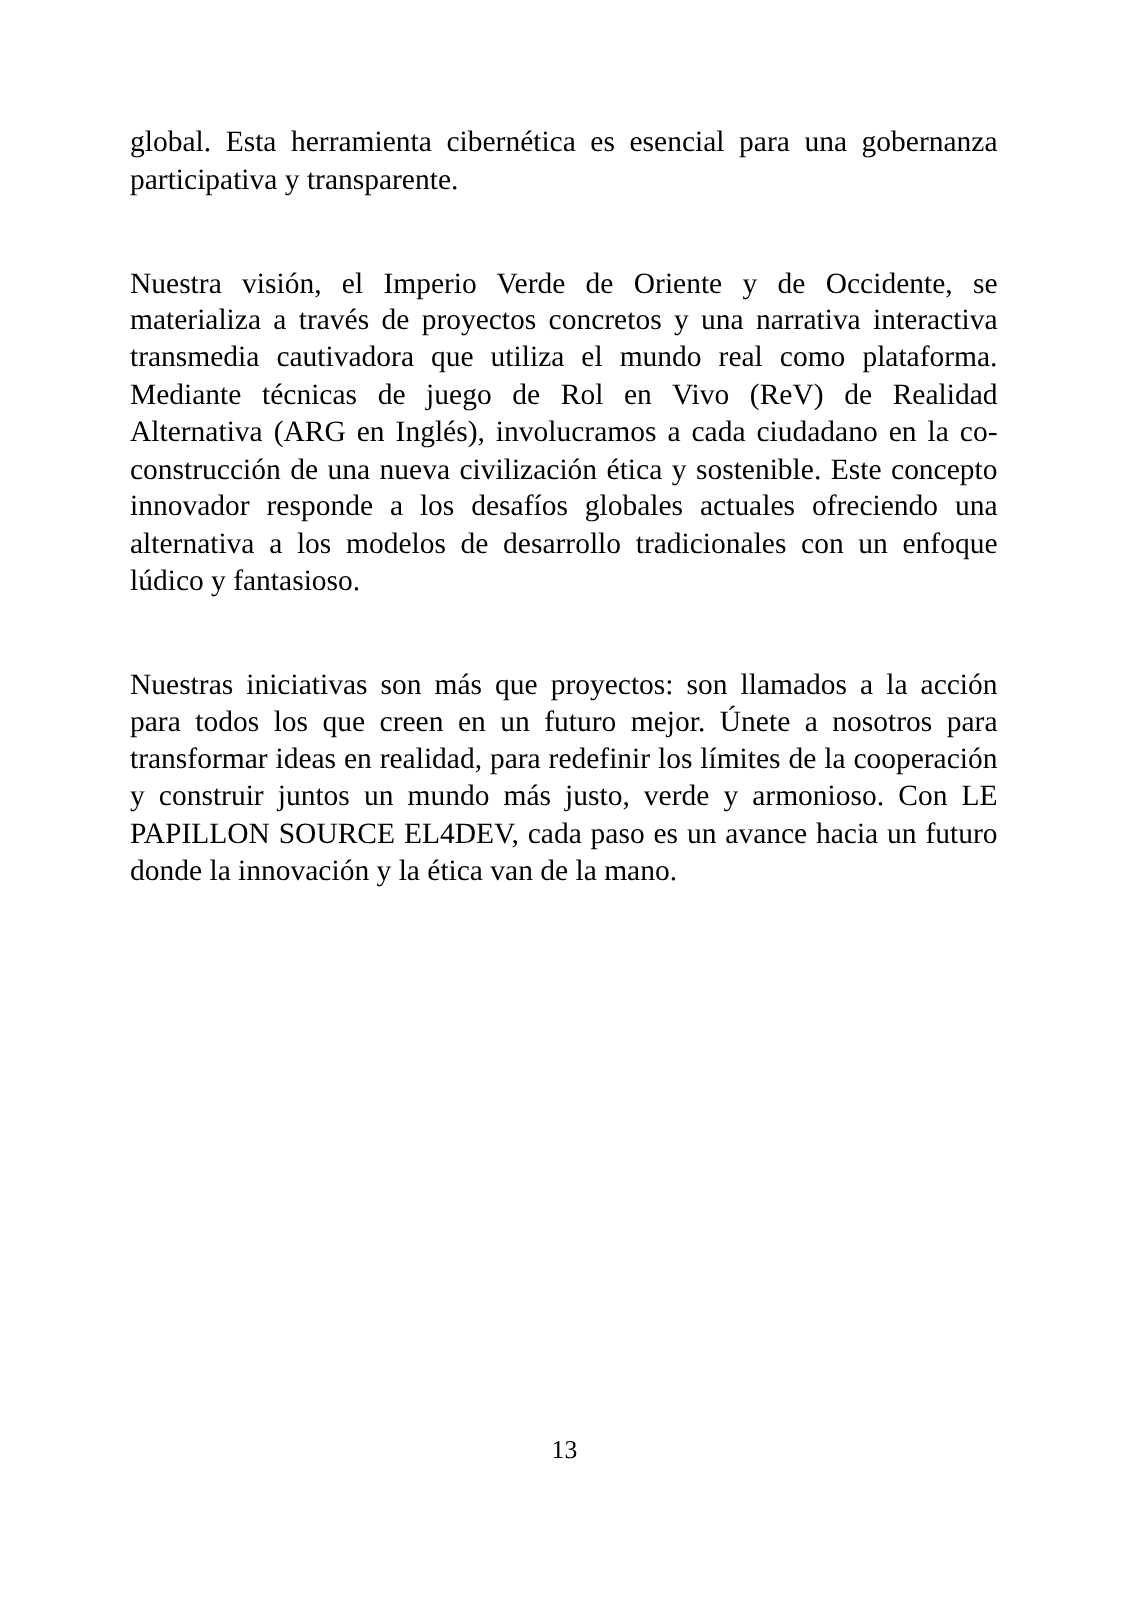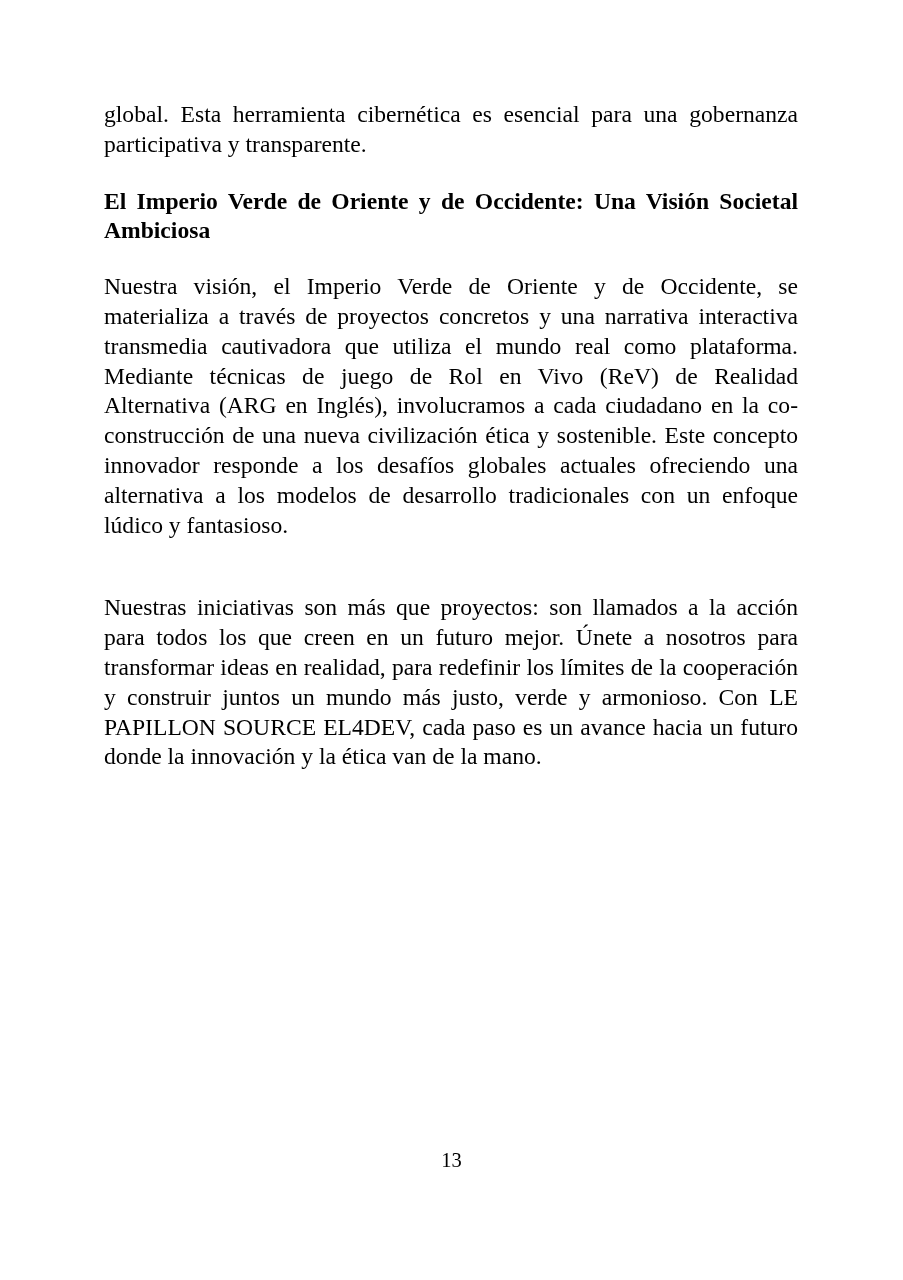--- a/index.html
+++ b/index.html
@@ -81,21 +81,20 @@
 <body>
 
 <div class="page">
 
   <div class="content">
 
     <p class="para continuation">global. Esta herramienta cibernética es esencial para una gobernanza participativa y transparente.</p>
 
     <div class="gap-heading"></div>
 
-    <h2 class="heading">El Imperio Verde de Oriente y de Occidente: Una Visión Societal Ambiciosa</h2>
 
     <div class="gap-after-h"></div>
 
     <p class="para">Nuestra visión, el Imperio Verde de Oriente y de Occidente, se materializa a través de proyectos concretos y una narrativa interactiva transmedia cautivadora que utiliza el mundo real como plataforma. Mediante técnicas de juego de Rol en Vivo (ReV) de Realidad Alternativa (ARG en Inglés), involucramos a cada ciudadano en la co-construcción de una nueva civilización ética y sostenible. Este concepto innovador responde a los desafíos globales actuales ofreciendo una alternativa a los modelos de desarrollo tradicionales con un enfoque lúdico y fantasioso.</p>
 
     <div class="gap-heading"></div>
 
 
     <div class="gap-after-h"></div>
 

